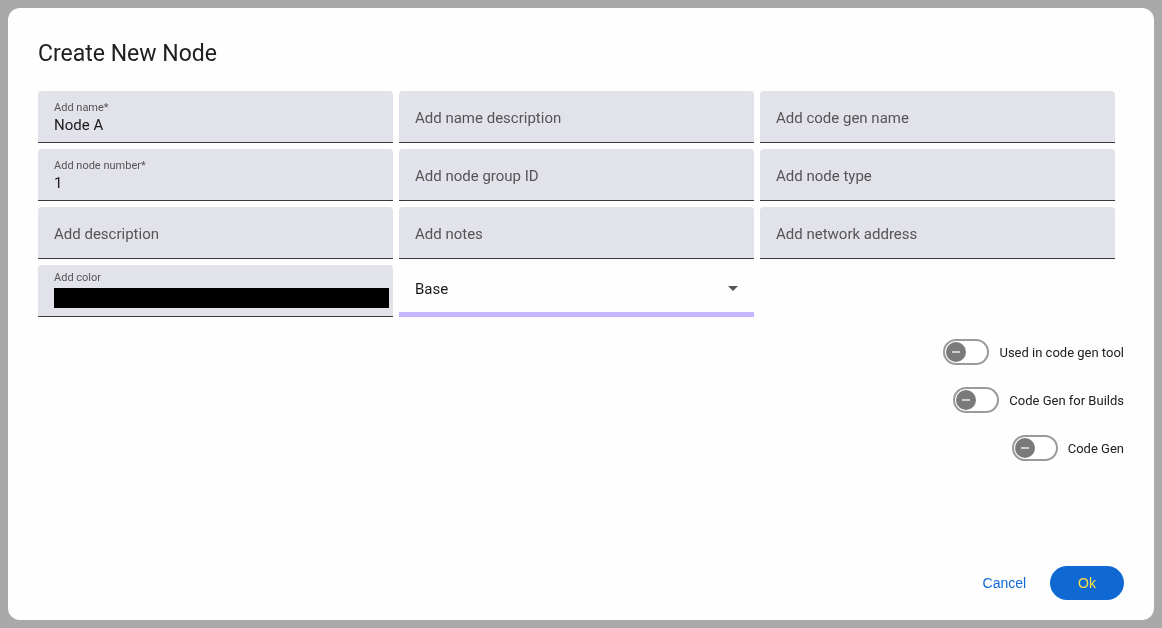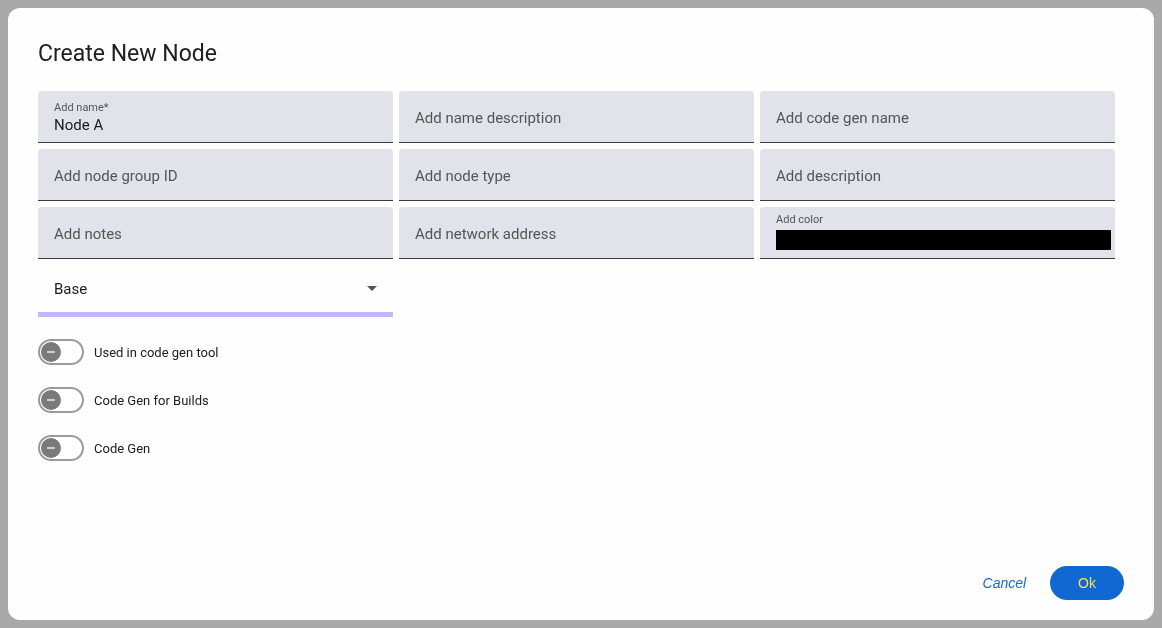--- a/index.html
+++ b/index.html
@@ -102,20 +102,21 @@
       height: 0;
       border-left: 5px solid transparent;
       border-right: 5px solid transparent;
       border-top: 5px solid #555;
     }
     .toggles {
       margin-top: 22px;
       display: flex;
       flex-direction: column;
       gap: 22px;
+      align-items: flex-end;
     }
     .toggle-row {
       display: flex;
       align-items: center;
       gap: 10px;
     }
     .toggle {
       width: 46px;
       height: 26px;
       border-radius: 14px;
@@ -155,21 +156,20 @@
       gap: 18px;
       padding-top: 20px;
     }
     .btn-cancel {
       color: #1069d3;
       font-size: 14px;
       background: none;
       border: none;
       cursor: pointer;
       padding: 8px 6px;
-      font-style: italic;
     }
     .btn-ok {
       background: #1069d3;
       color: #fde047;
       font-size: 14px;
       border: none;
       border-radius: 18px;
       padding: 9px 28px;
       cursor: pointer;
     }
@@ -190,20 +190,24 @@
       <span class="field-value">Node A</span>
     </div>
     <div class="field">
       <span class="field-placeholder">Add name description</span>
     </div>
     <div class="field">
       <span class="field-placeholder">Add code gen name</span>
     </div>
 
     <div class="field">
+      <span class="field-label">Add node number*</span>
+      <span class="field-value">1</span>
+    </div>
+    <div class="field">
       <span class="field-placeholder">Add node group ID</span>
     </div>
     <div class="field">
       <span class="field-placeholder">Add node type</span>
     </div>
 
     <div class="field">
       <span class="field-placeholder">Add description</span>
     </div>
     <div class="field">

